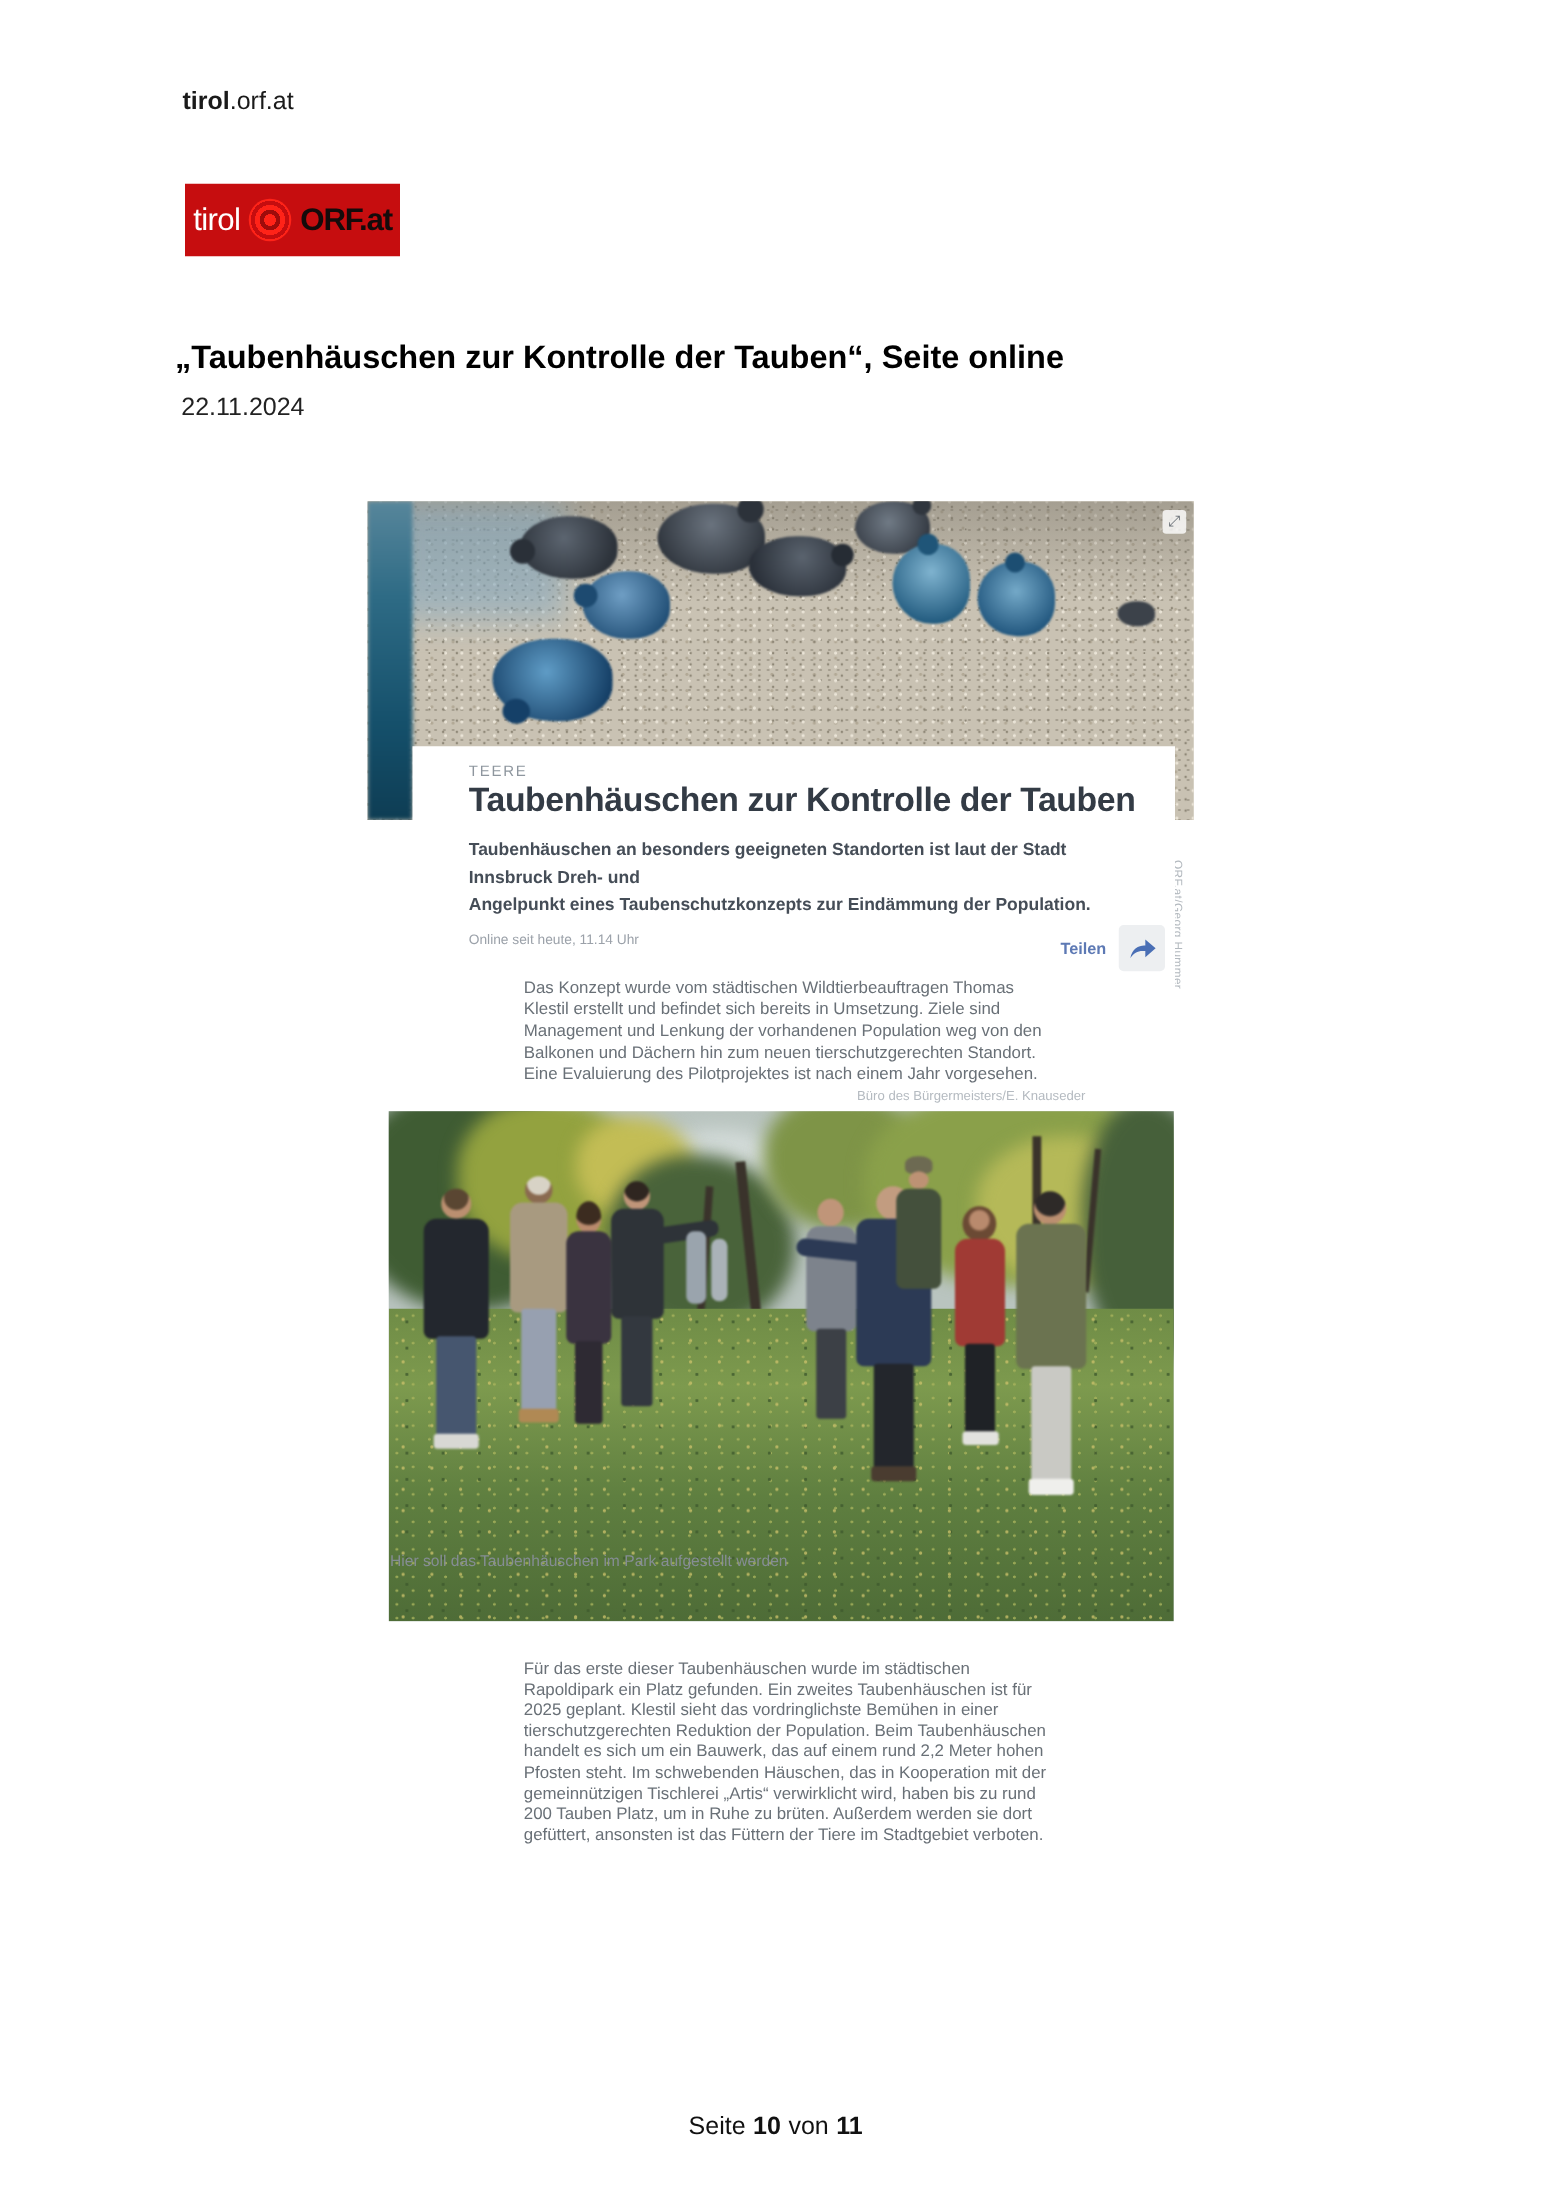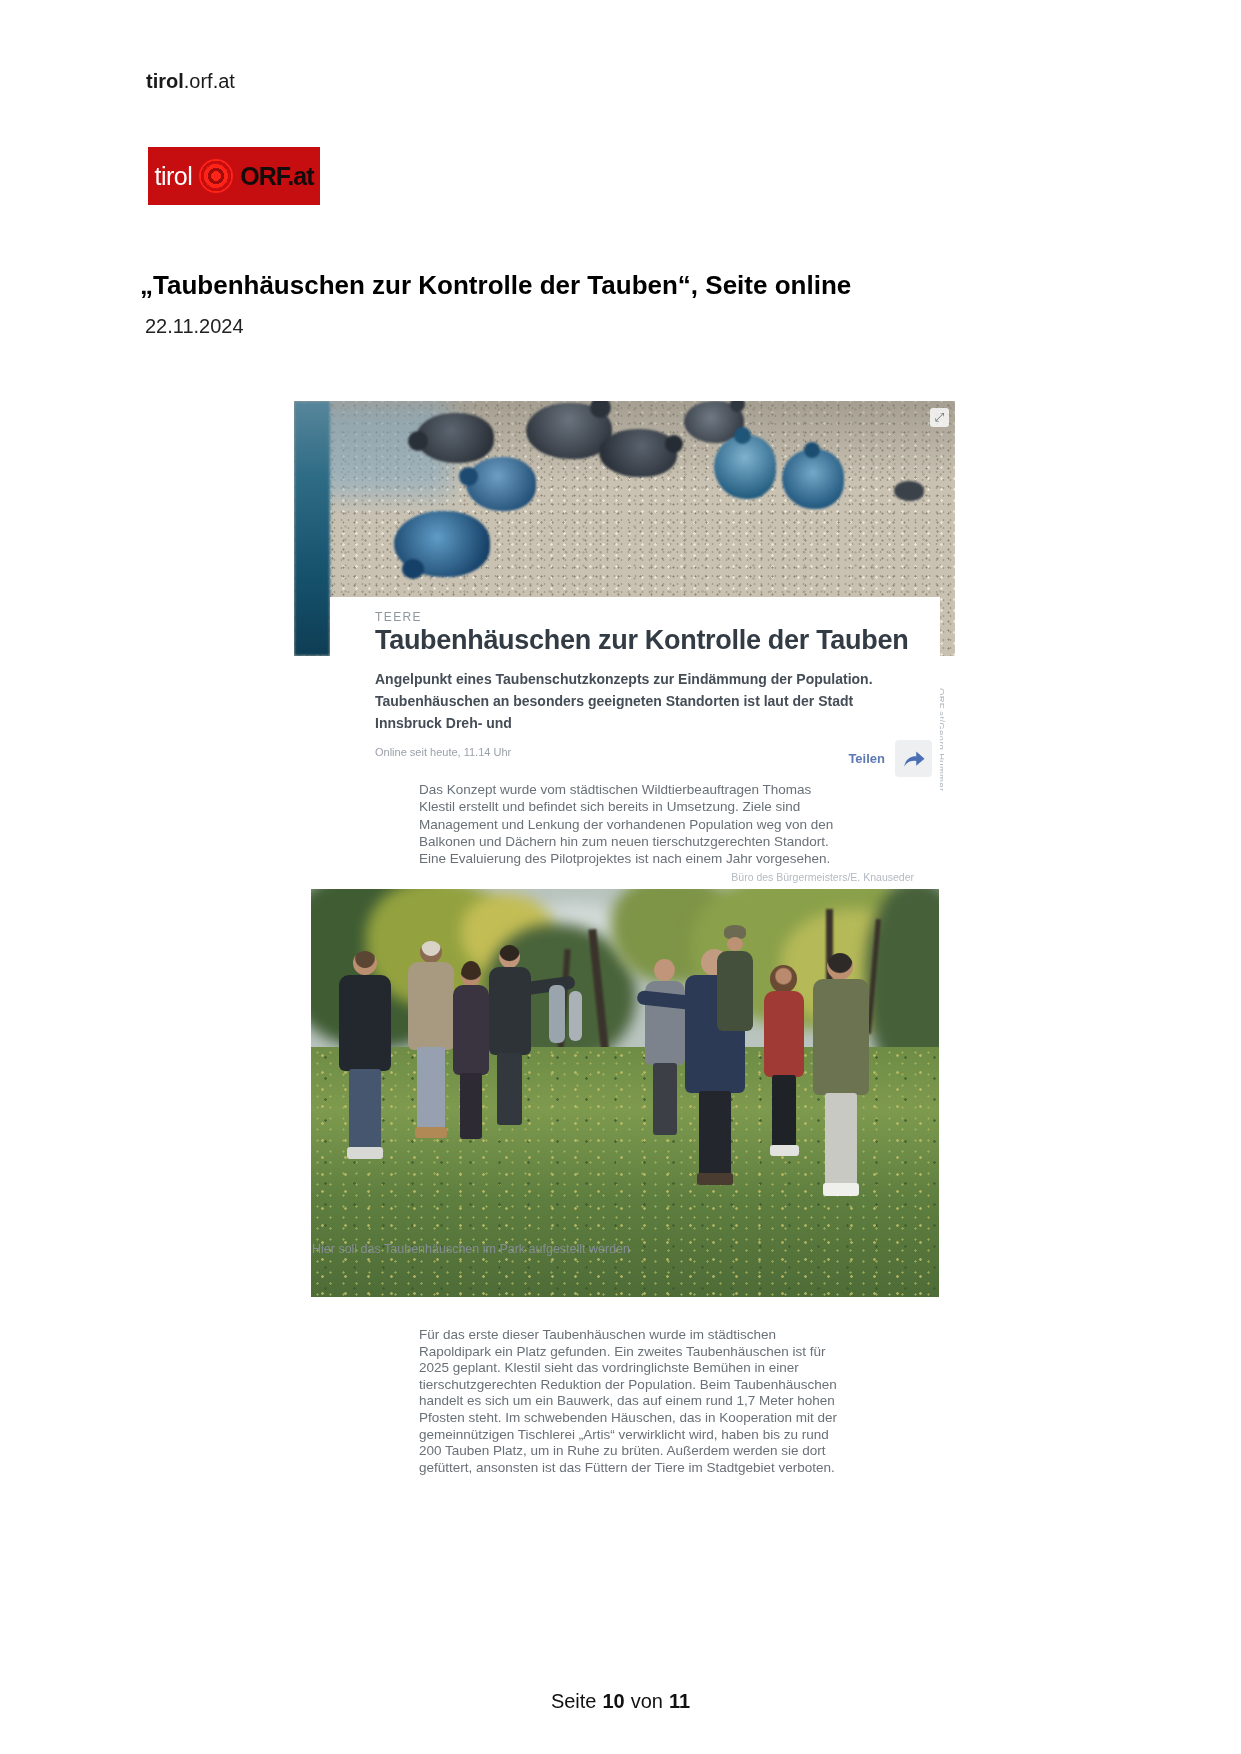--- a/index.html
+++ b/index.html
@@ -52,21 +52,21 @@
   .meta{position:absolute;left:45px;top:149px;font-size:11px;color:#9ba1a9;}
   .share{position:absolute;right:8px;top:143px;display:flex;align-items:center;gap:10px;cursor:pointer;}
   .share-label{font-size:13px;font-weight:bold;color:#5d79b4;}
   .share-btn{width:37px;height:37px;border-radius:4px;background:#edeff1;display:flex;align-items:center;justify-content:center;}
 
   
   .body-text{position:absolute;font-size:13.5px;color:#697077;}
   .body1{left:419px;top:781px;width:420px;line-height:17.3px;}
   .body2{left:419px;top:1327px;width:425px;line-height:16.6px;}
 
-  .credit2{position:absolute;left:584px;top:871px;width:330px;text-align:right;font-size:10.5px;color:#b4bac0;}
+  .credit2{position:absolute;left:612px;top:871px;width:330px;text-align:center;font-size:10.5px;color:#b4bac0;}
 
   
   .photo2{position:absolute;left:311px;top:889px;width:628px;height:408px;overflow:hidden;background:#b9c4bf;}
   .p2-sky{position:absolute;background:#d4dcda;filter:blur(8px);border-radius:50%;}
   .blob{position:absolute;border-radius:46% 54% 50% 50%;filter:blur(7px);}
   .trunk{position:absolute;background:#3a332b;filter:blur(1px);}
   .grass{position:absolute;left:0;bottom:0;width:100%;height:250px;
      background:linear-gradient(180deg,#6f8c46 0%,#7d9a4e 25%,#5f7f40 60%,#4e6c37 100%);
      }
   .grass-spk{position:absolute;left:0;bottom:0;width:100%;height:250px;opacity:.8;
@@ -134,22 +134,22 @@
 
     <div class="wm">⤢</div>
   </div>
 
   <div class="credit-vert">ORF.at/Georg Hummer</div>
 
   <div class="card">
     <div class="cat">TEERE</div>
     <h2 class="headline">Taubenhäuschen zur Kontrolle der Tauben</h2>
     <div class="lead">
+      <div>Taubenhäuschen an besonders geeigneten Standorten ist laut der Stadt Innsbruck Dreh- und</div>
       <div>Angelpunkt eines Taubenschutzkonzepts zur Eindämmung der Population.</div>
-      <div>Taubenhäuschen an besonders geeigneten Standorten ist laut der Stadt Innsbruck Dreh- und</div>
     </div>
     <div class="meta">Online seit heute, 11.14 Uhr</div>
     <div class="share">
       <span class="share-label">Teilen</span>
       <span class="share-btn">
         <svg width="24" height="20" viewBox="0 0 32 26">
           <path d="M3 23 C5 12, 13 9, 19 9.5 L19 3 L30 12.5 L19 22 L19 15.5 C12 14.5, 7 17,3 23 Z" fill="#4a6fb5"></path>
         </svg>
       </span>
     </div>
@@ -247,21 +247,21 @@
     </div>
   </div>
 
   <div class="caption">Hier soll das Taubenhäuschen im Park aufgestellt werden</div>
 
   <div class="body-text body2">
     <div>Für das erste dieser Taubenhäuschen wurde im städtischen</div>
     <div>Rapoldipark ein Platz gefunden. Ein zweites Taubenhäuschen ist für</div>
     <div>2025 geplant. Klestil sieht das vordringlichste Bemühen in einer</div>
     <div>tierschutzgerechten Reduktion der Population. Beim Taubenhäuschen</div>
-    <div>handelt es sich um ein Bauwerk, das auf einem rund 1,7 Meter hohen</div>
+    <div>handelt es sich um ein Bauwerk, das auf einem rund 2,2 Meter hohen</div>
     <div>Pfosten steht. Im schwebenden Häuschen, das in Kooperation mit der</div>
     <div>gemeinnützigen Tischlerei „Artis“ verwirklicht wird, haben bis zu rund</div>
     <div>200 Tauben Platz, um in Ruhe zu brüten. Außerdem werden sie dort</div>
     <div>gefüttert, ansonsten ist das Füttern der Tiere im Stadtgebiet verboten.</div>
   </div>
 
   <div class="footer">
     <span>Seite</span><b>10</b><span>von</span><b>11</b>
   </div>
 

